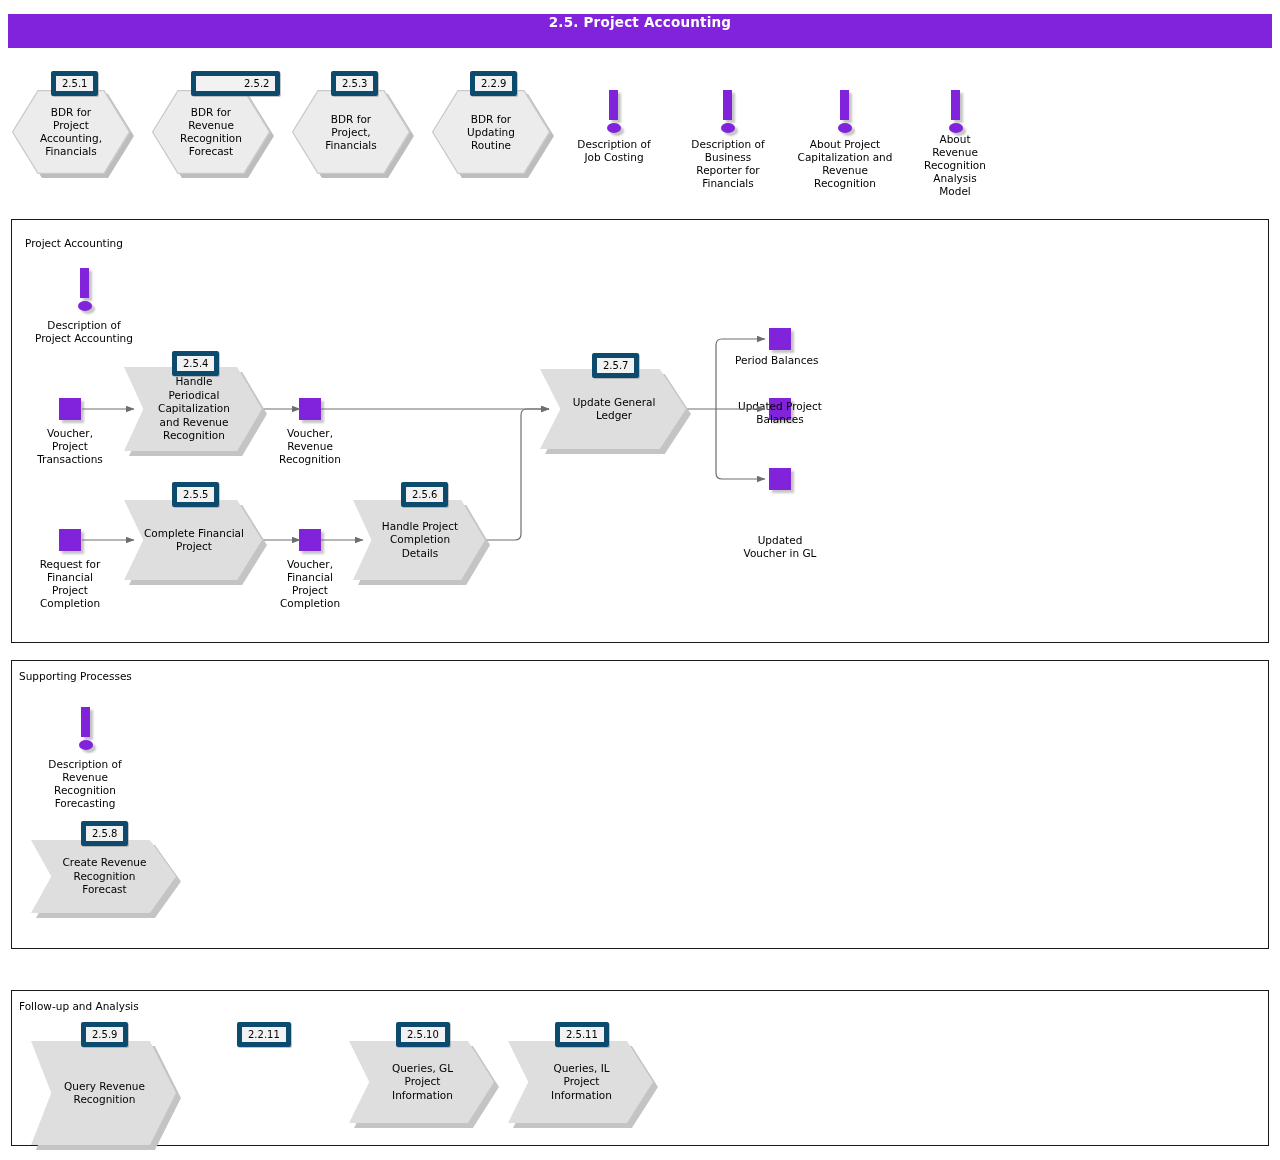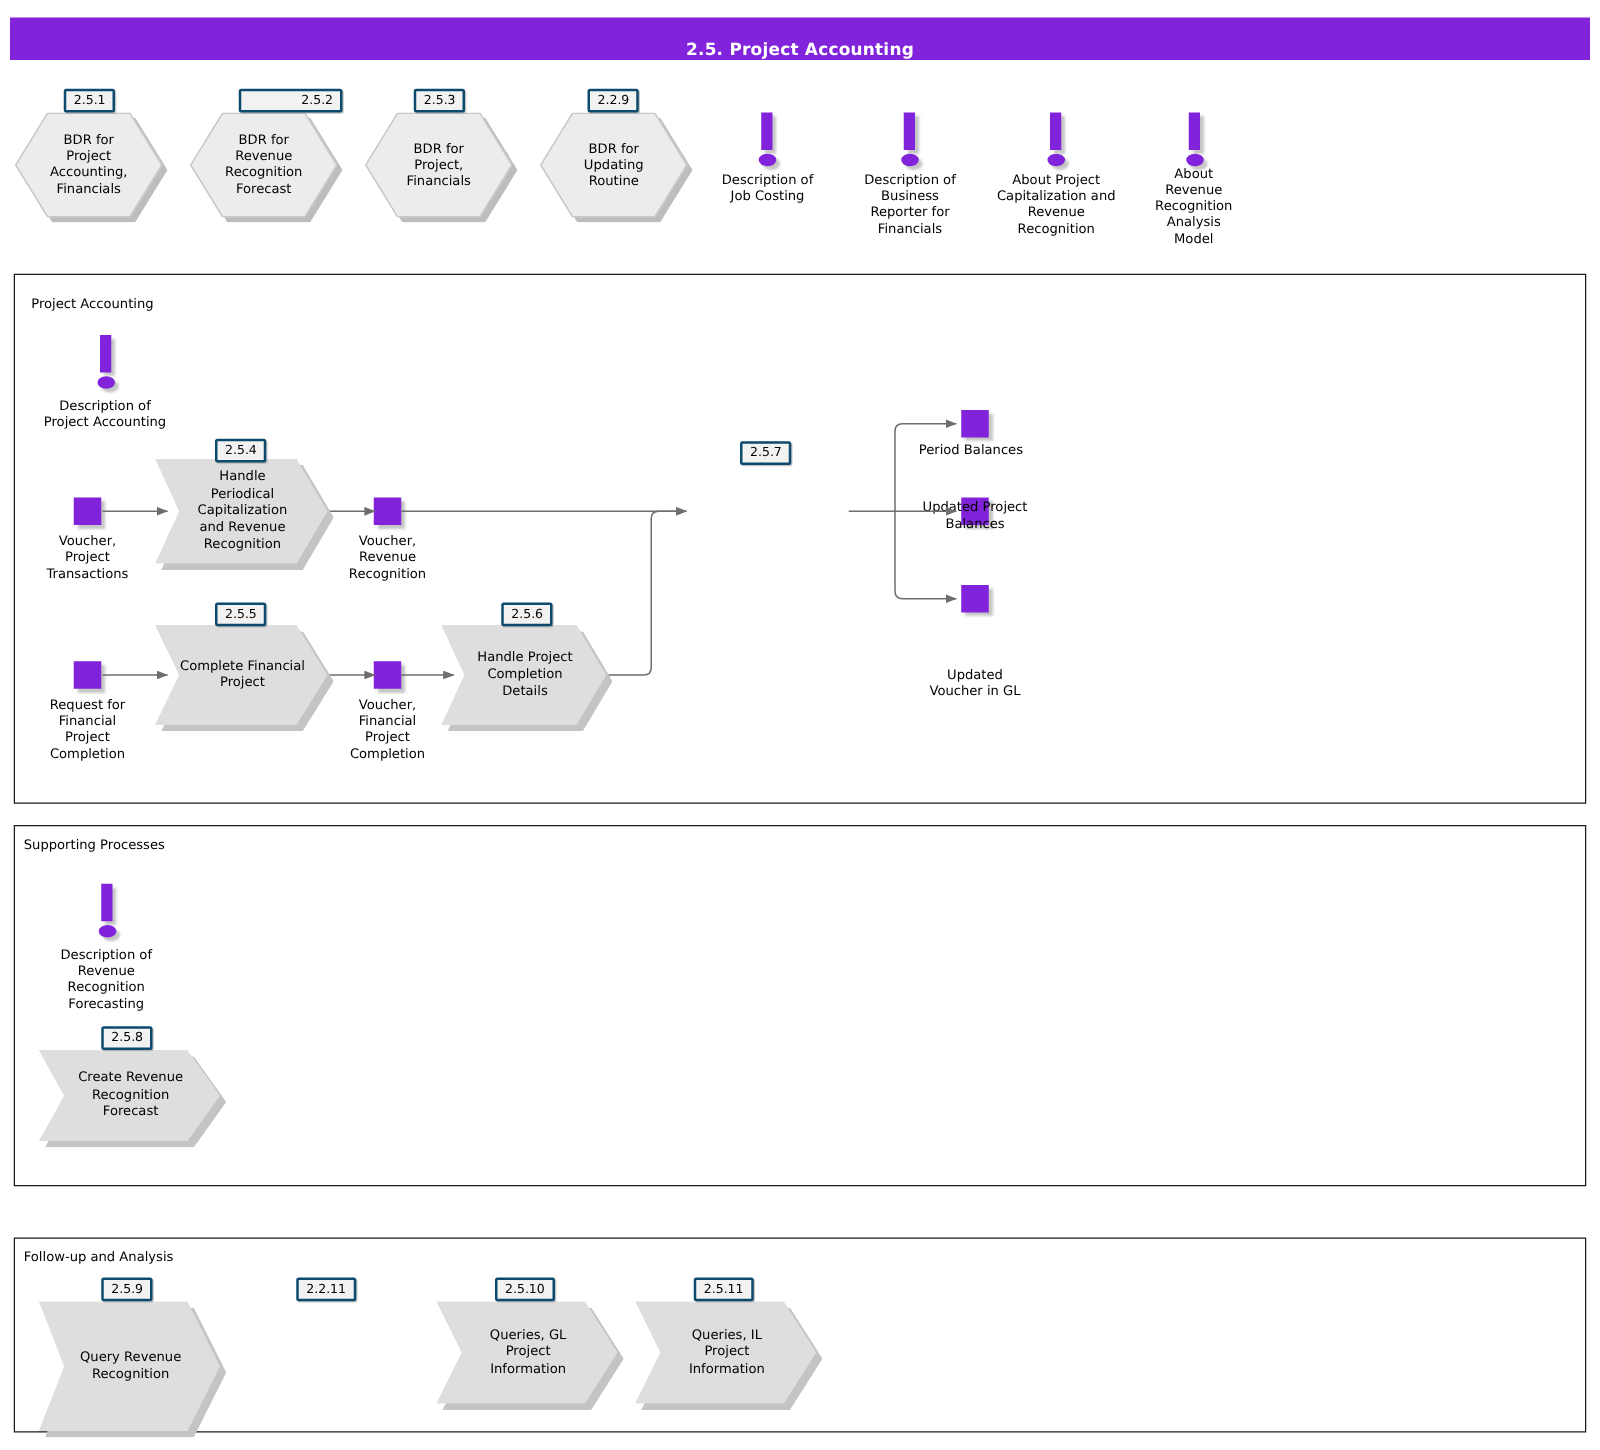--- a/index.html
+++ b/index.html
@@ -22,21 +22,21 @@
 
   
   #header-bar {
     position: absolute;
     left: 8px;
     top: 14px;
     width: 1264px;
     height: 34px;
     background: #8223dc;
     display: flex;
-    align-items: flex-end;
+    align-items: flex-start;
     justify-content: center;
   }
   #header-title {
     color: #ffffff;
     font-size: 13.5px;
     font-weight: bold;
     letter-spacing: 0.2px;
   }
 
   
@@ -127,21 +127,21 @@
     text-align: center;
     color: #000;
     padding-left: 12px;
     padding-right: 10px;
   }
 
   
   .badge {
     position: absolute;
     background: #f2f2f2;
-    border: 2px solid #0c4a6e;
+    border: 5px solid #0c4a6e;
     border-radius: 2px;
     font-size: 10px;
     line-height: 13px;
     padding: 1px 6px 1px 6px;
     color: #000;
     white-space: nowrap;
     box-shadow: 1px 1px 0 rgba(140,140,140,0.5);
   }
 
   
@@ -380,20 +380,28 @@
 Recognition</div>
     </div>
   </div>
   <div class="badge" style="left:172px; top:351px;">2.5.4</div>
 
   <div class="dataobj" style="left:299px; top:398px;"></div>
   <div class="dataobj-label" style="left:255px; top:427px; width:110px;">Voucher,
 Revenue
 Recognition</div>
 
+  <div class="node" style="left:540px; top:369px;">
+    <div class="chev" style="width:146px; height:80px;">
+      <div class="chev-shadow"></div>
+      <div class="chev-face"></div>
+      <div class="chev-label" style="white-space:pre-line;">Update General
+Ledger</div>
+    </div>
+  </div>
   <div class="badge" style="left:592px; top:353px;">2.5.7</div>
 
   <div class="dataobj" style="left:59px; top:529px;"></div>
   <div class="dataobj-label" style="left:15px; top:558px; width:110px;">Request for
 Financial
 Project
 Completion</div>
 
   <div class="node" style="left:124px; top:500px;">
     <div class="chev" style="width:138px; height:80px;">

